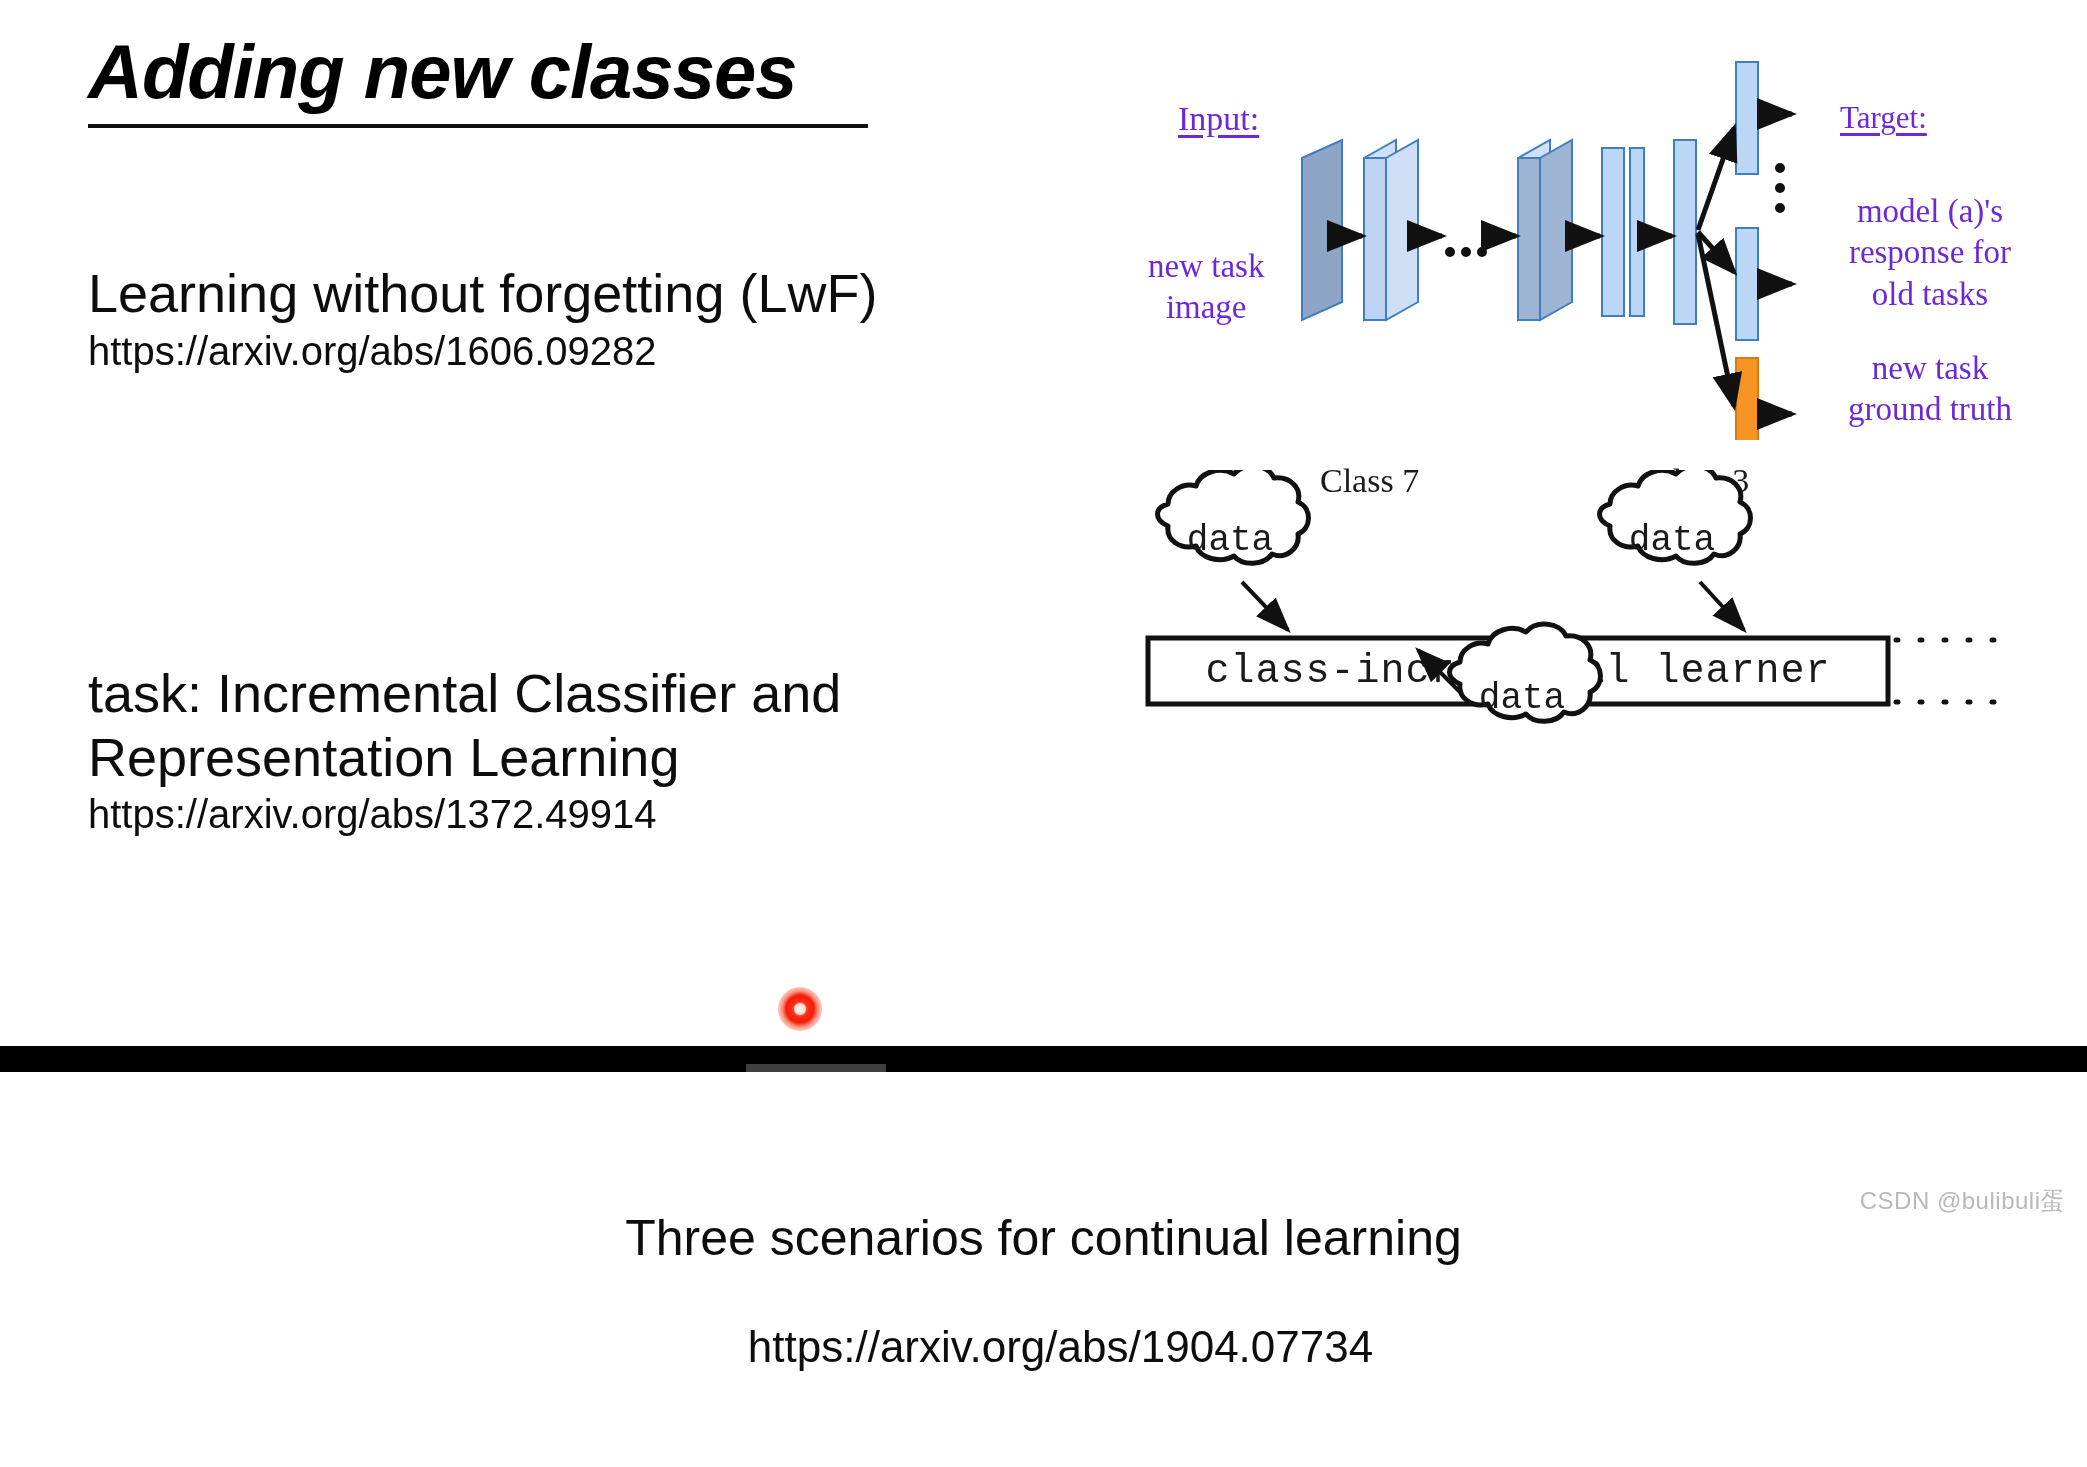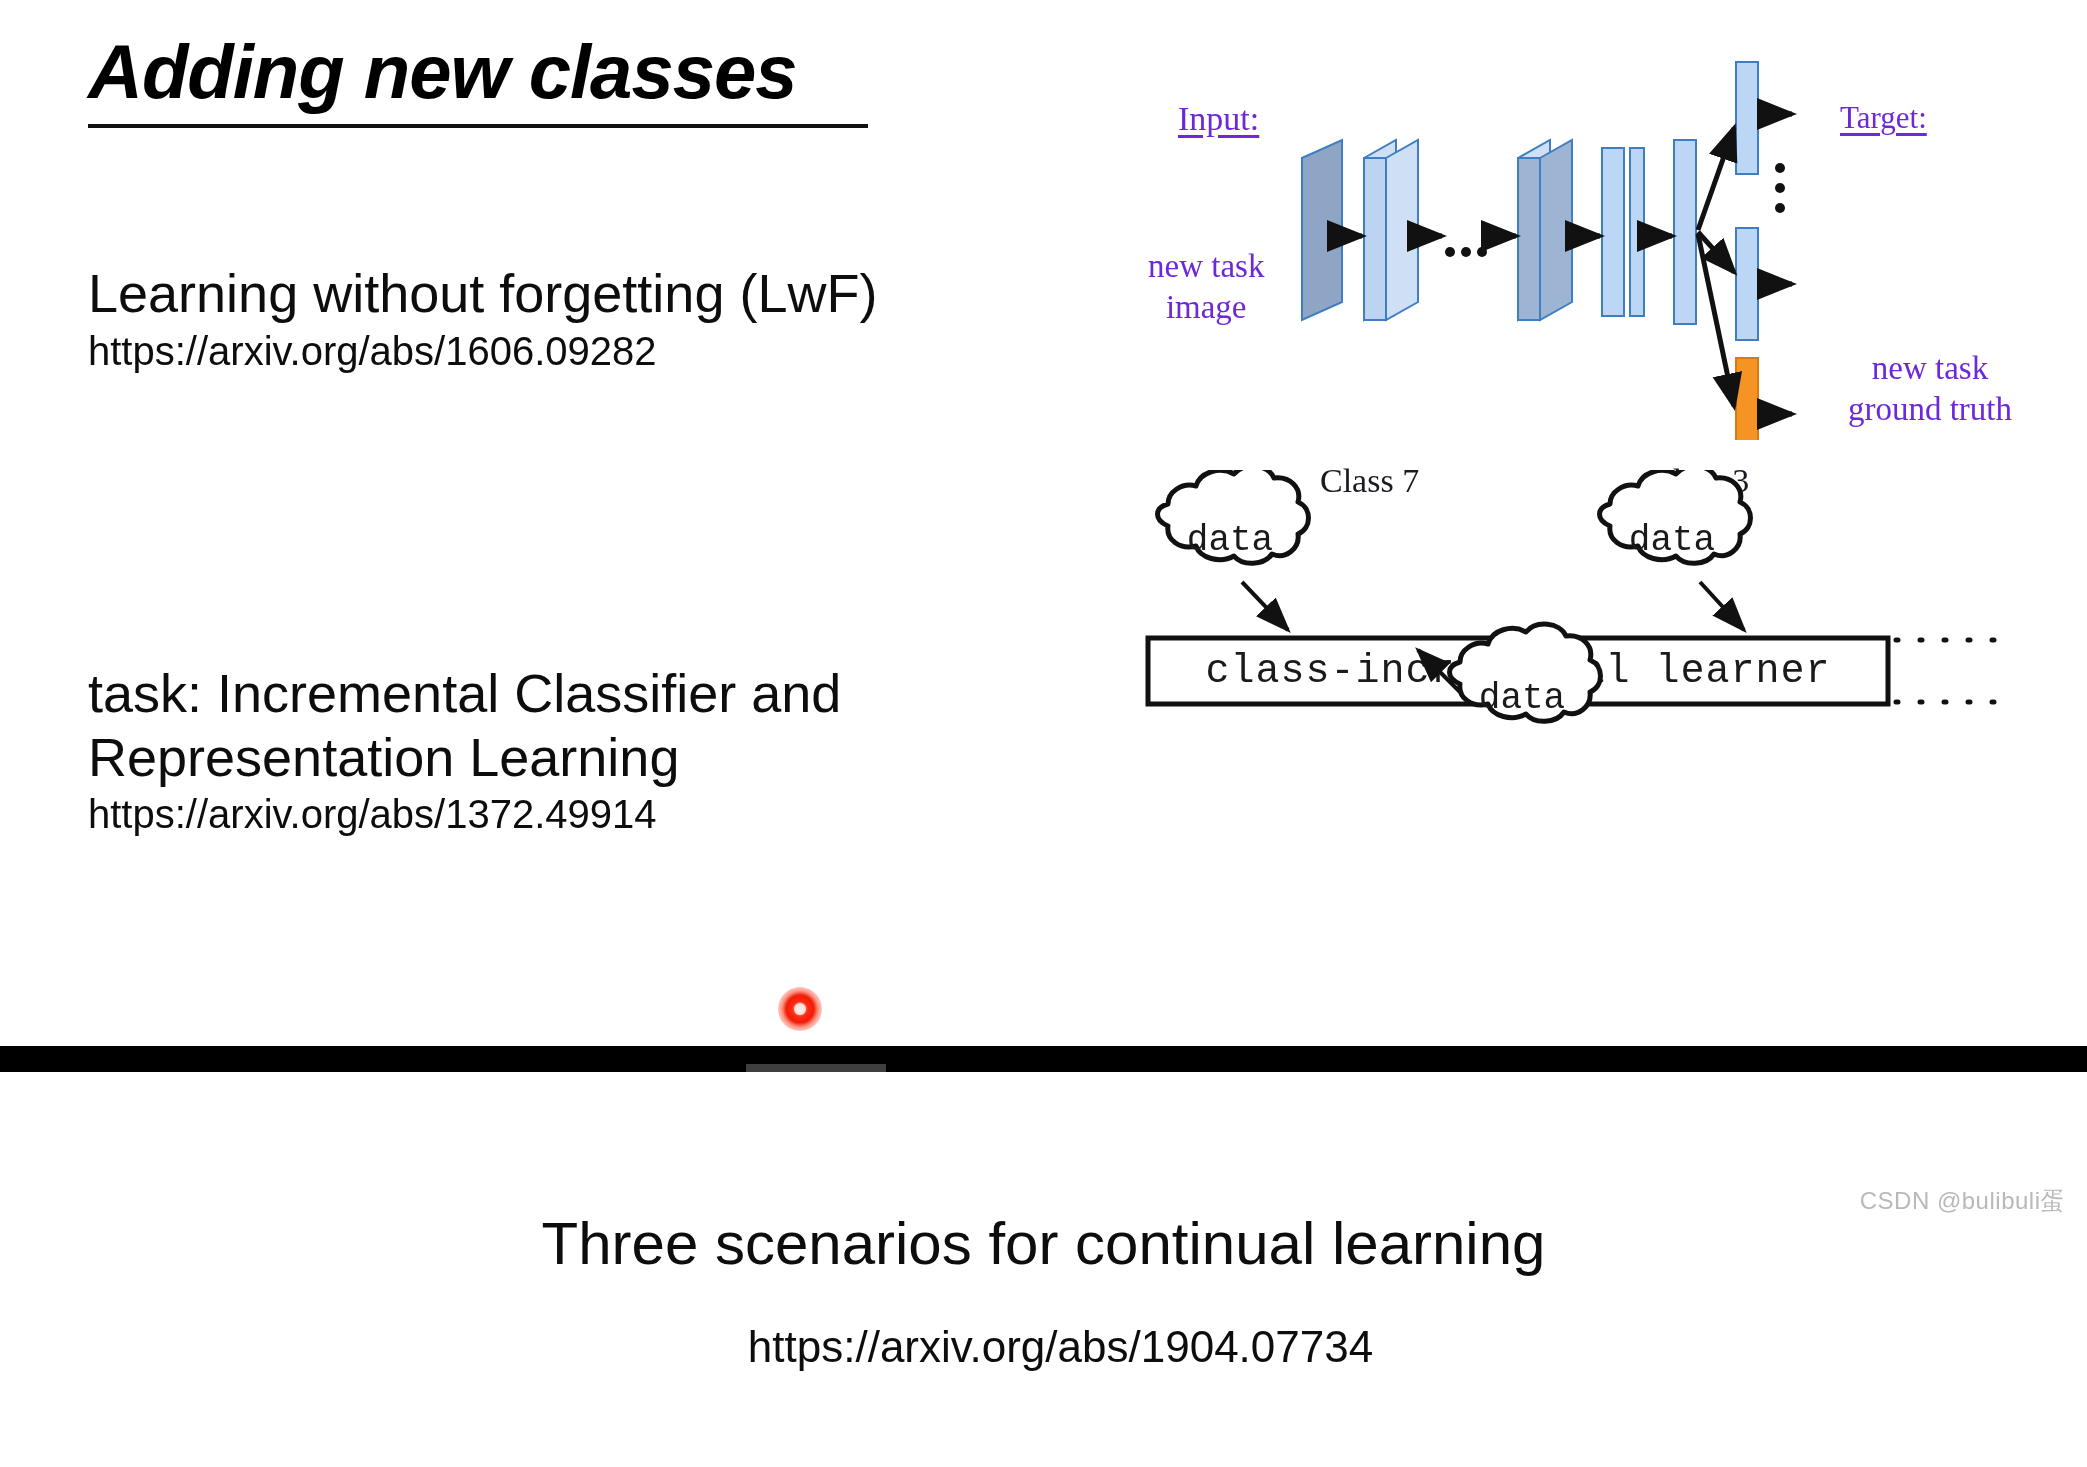--- a/index.html
+++ b/index.html
@@ -67,21 +67,21 @@
 
   
   .black-bar{position:absolute;left:0;top:1046px;width:2087px;height:26px;background:#000;}
   .bar-notch{position:absolute;left:746px;top:1064px;width:140px;height:14px;
      background:#4a4a4a;opacity:.85;}
 
   
   .bottom-region{position:absolute;left:0;top:1072px;width:2087px;height:395px;background:#fff;}
   .bottom-title{
     position:absolute;left:0;top:140px;width:2087px;text-align:center;
-    font-size:60px;line-height:1.05;color:#0d0d0d;
+    font-size:50px;line-height:1.05;color:#0d0d0d;
     font-family:"Liberation Sans", sans-serif;
   }
   .bottom-url{
     position:absolute;left:17px;top:250px;width:2087px;text-align:center;
     font-size:44px;color:#0d0d0d;font-family:"Liberation Sans", sans-serif;
   }
 
   
   .watermark{
     position:absolute;right:22px;bottom:14px;font-size:24px;color:#b9b9b9;
@@ -110,20 +110,23 @@
 Representation Learning</div>
       <div class="url">https://arxiv.org/abs/1372.49914</div>
     </div>
 
     <div class="fig-lwf">
 
       <div class="serif lbl-input">Input:</div>
       <div class="serif lbl-target">Target:</div>
       <div class="serif lbl-newtask-image">new task
 image</div>
+      <div class="serif lbl-model-resp">model (a)'s
+response for
+old tasks</div>
       <div class="serif lbl-new-gt">new task
 ground truth</div>
 
       <svg width="950" height="400" viewBox="0 0 950 400" style="position:absolute;left:0;top:0;">
         <defs>
           <marker id="ah" markerWidth="9" markerHeight="9" refX="7" refY="3.2" orient="auto" markerUnits="strokeWidth">
             <path d="M0,0 L8,3.2 L0,6.4 z" fill="#111"></path>
           </marker>
           <marker id="ah2" markerWidth="8" markerHeight="8" refX="6.5" refY="3" orient="auto" markerUnits="strokeWidth">
             <path d="M0,0 L7.5,3 L0,6 z" fill="#111"></path>

